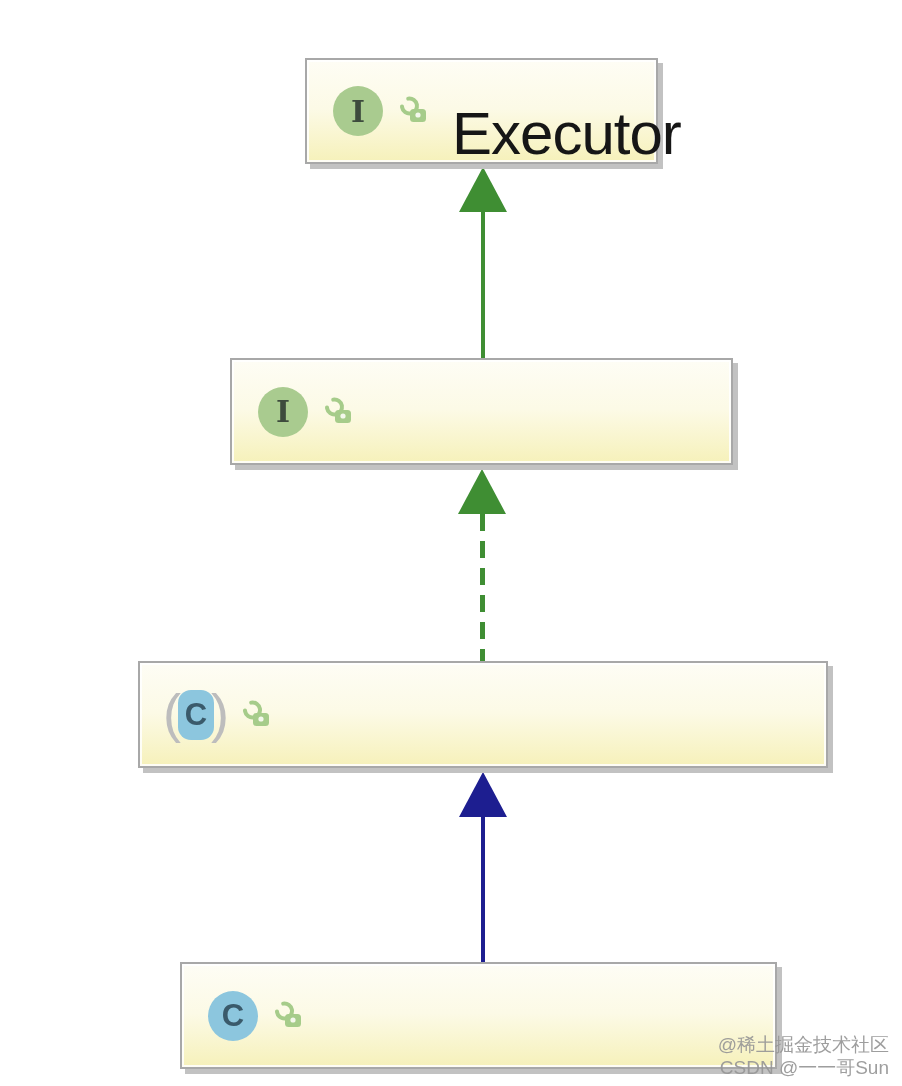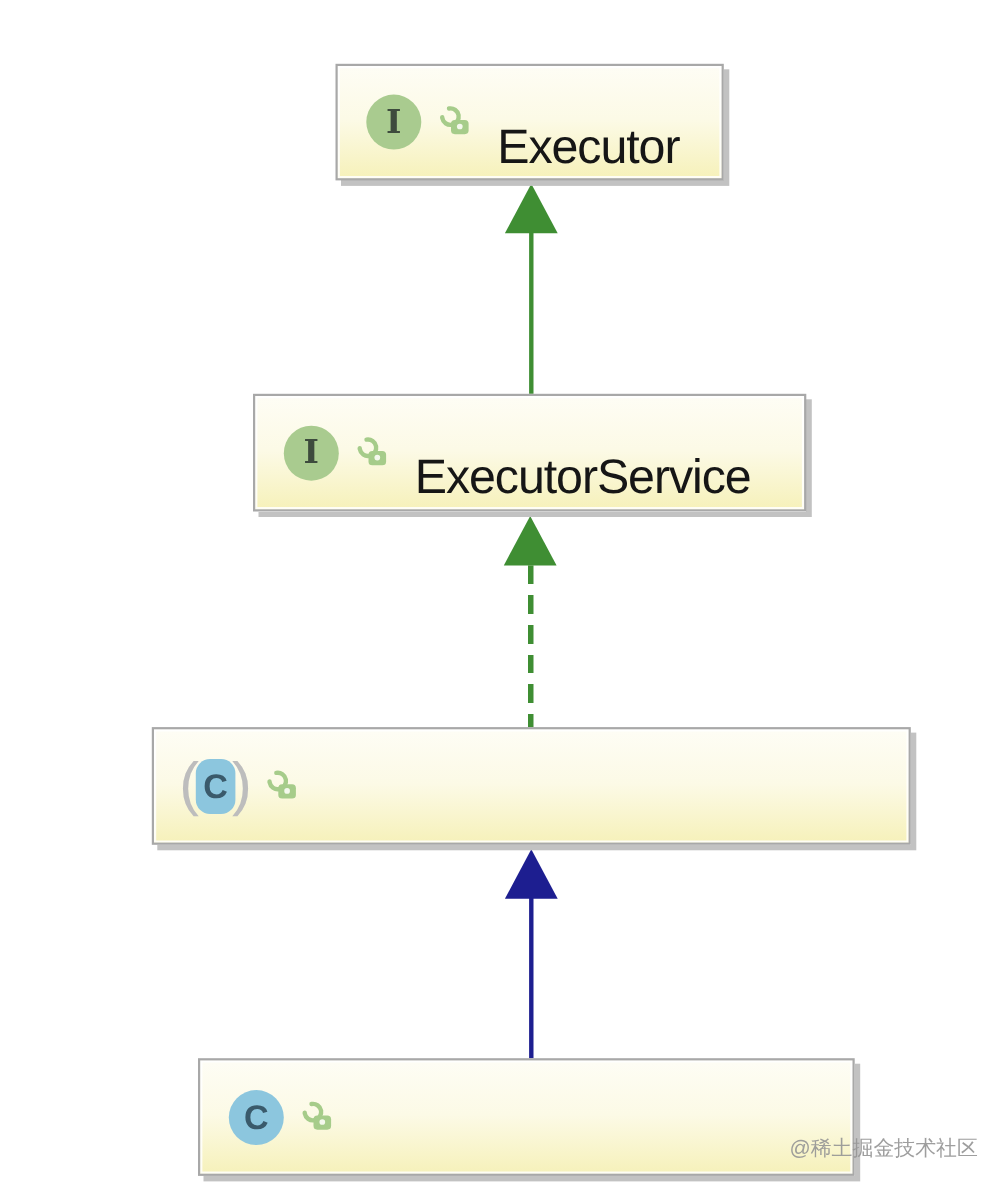--- a/index.html
+++ b/index.html
@@ -9,21 +9,21 @@
   }
   
   .node{
     position:absolute;box-sizing:border-box;
     border:2px solid #a8a8a8;
     background:linear-gradient(180deg,#fefdf5 0%,#fcfae6 48%,#f6f1ba 100%);
     box-shadow:5px 5px 0 #c2c2c2, inset 0 0 0 2px rgba(255,255,255,0.85);
     display:flex;align-items:center;padding-left:26px;
   }
   .label{
-    margin-left:20px;font-size:44px;letter-spacing:-1px;color:#161616;
+    margin-left:20px;font-size:60px;letter-spacing:-1px;color:#161616;
     white-space:nowrap;
     margin-top:45px;
   }
   
   .badge{
     width:50px;height:50px;border-radius:50%;flex:0 0 auto;
     display:flex;align-items:center;justify-content:center;
   }
   .badge-iface{background:#a9cb8f;}
   .badge-iface .glyph{
@@ -99,21 +99,20 @@
 
   <div class="node" style="left:230px;top:358px;width:503px;height:107px;">
     <span class="badge badge-iface">
       <span class="glyph">I</span>
     </span>
     <svg class="lock" width="34" height="34" viewBox="0 0 34 34">
       <circle cx="11.5" cy="12" r="7.5" fill="none" stroke="#a6cc8a" stroke-width="4" stroke-dasharray="36 12" stroke-linecap="round" transform="rotate(-100 11.5 12)"></circle>
       <rect x="12" y="15" width="16" height="13" rx="3.5" fill="#a6cc8a"></rect>
       <circle cx="20" cy="21" r="2.6" fill="#f4f8ec"></circle>
     </svg>
-    <span class="label">ExecutorService</span>
   </div>
 
   <div class="node" style="left:138px;top:661px;width:690px;height:107px;">
     <span class="abs-wrap">
       <span class="paren">(</span>
       <span class="abs-c">
           <span class="glyph">C</span>
         </span>
       <span class="paren">)</span>
     </span>
@@ -132,13 +131,14 @@
       <circle cx="11.5" cy="12" r="7.5" fill="none" stroke="#a6cc8a" stroke-width="4" stroke-dasharray="36 12" stroke-linecap="round" transform="rotate(-100 11.5 12)"></circle>
       <rect x="12" y="15" width="16" height="13" rx="3.5" fill="#a6cc8a"></rect>
       <circle cx="20" cy="21" r="2.6" fill="#f4f8ec"></circle>
     </svg>
   </div>
 
 </div>
 
 <div class="watermark">
   <div>@稀土掘金技术社区</div>
+  <div>CSDN @一一哥Sun</div>
 </div>
 
 </body></html>

